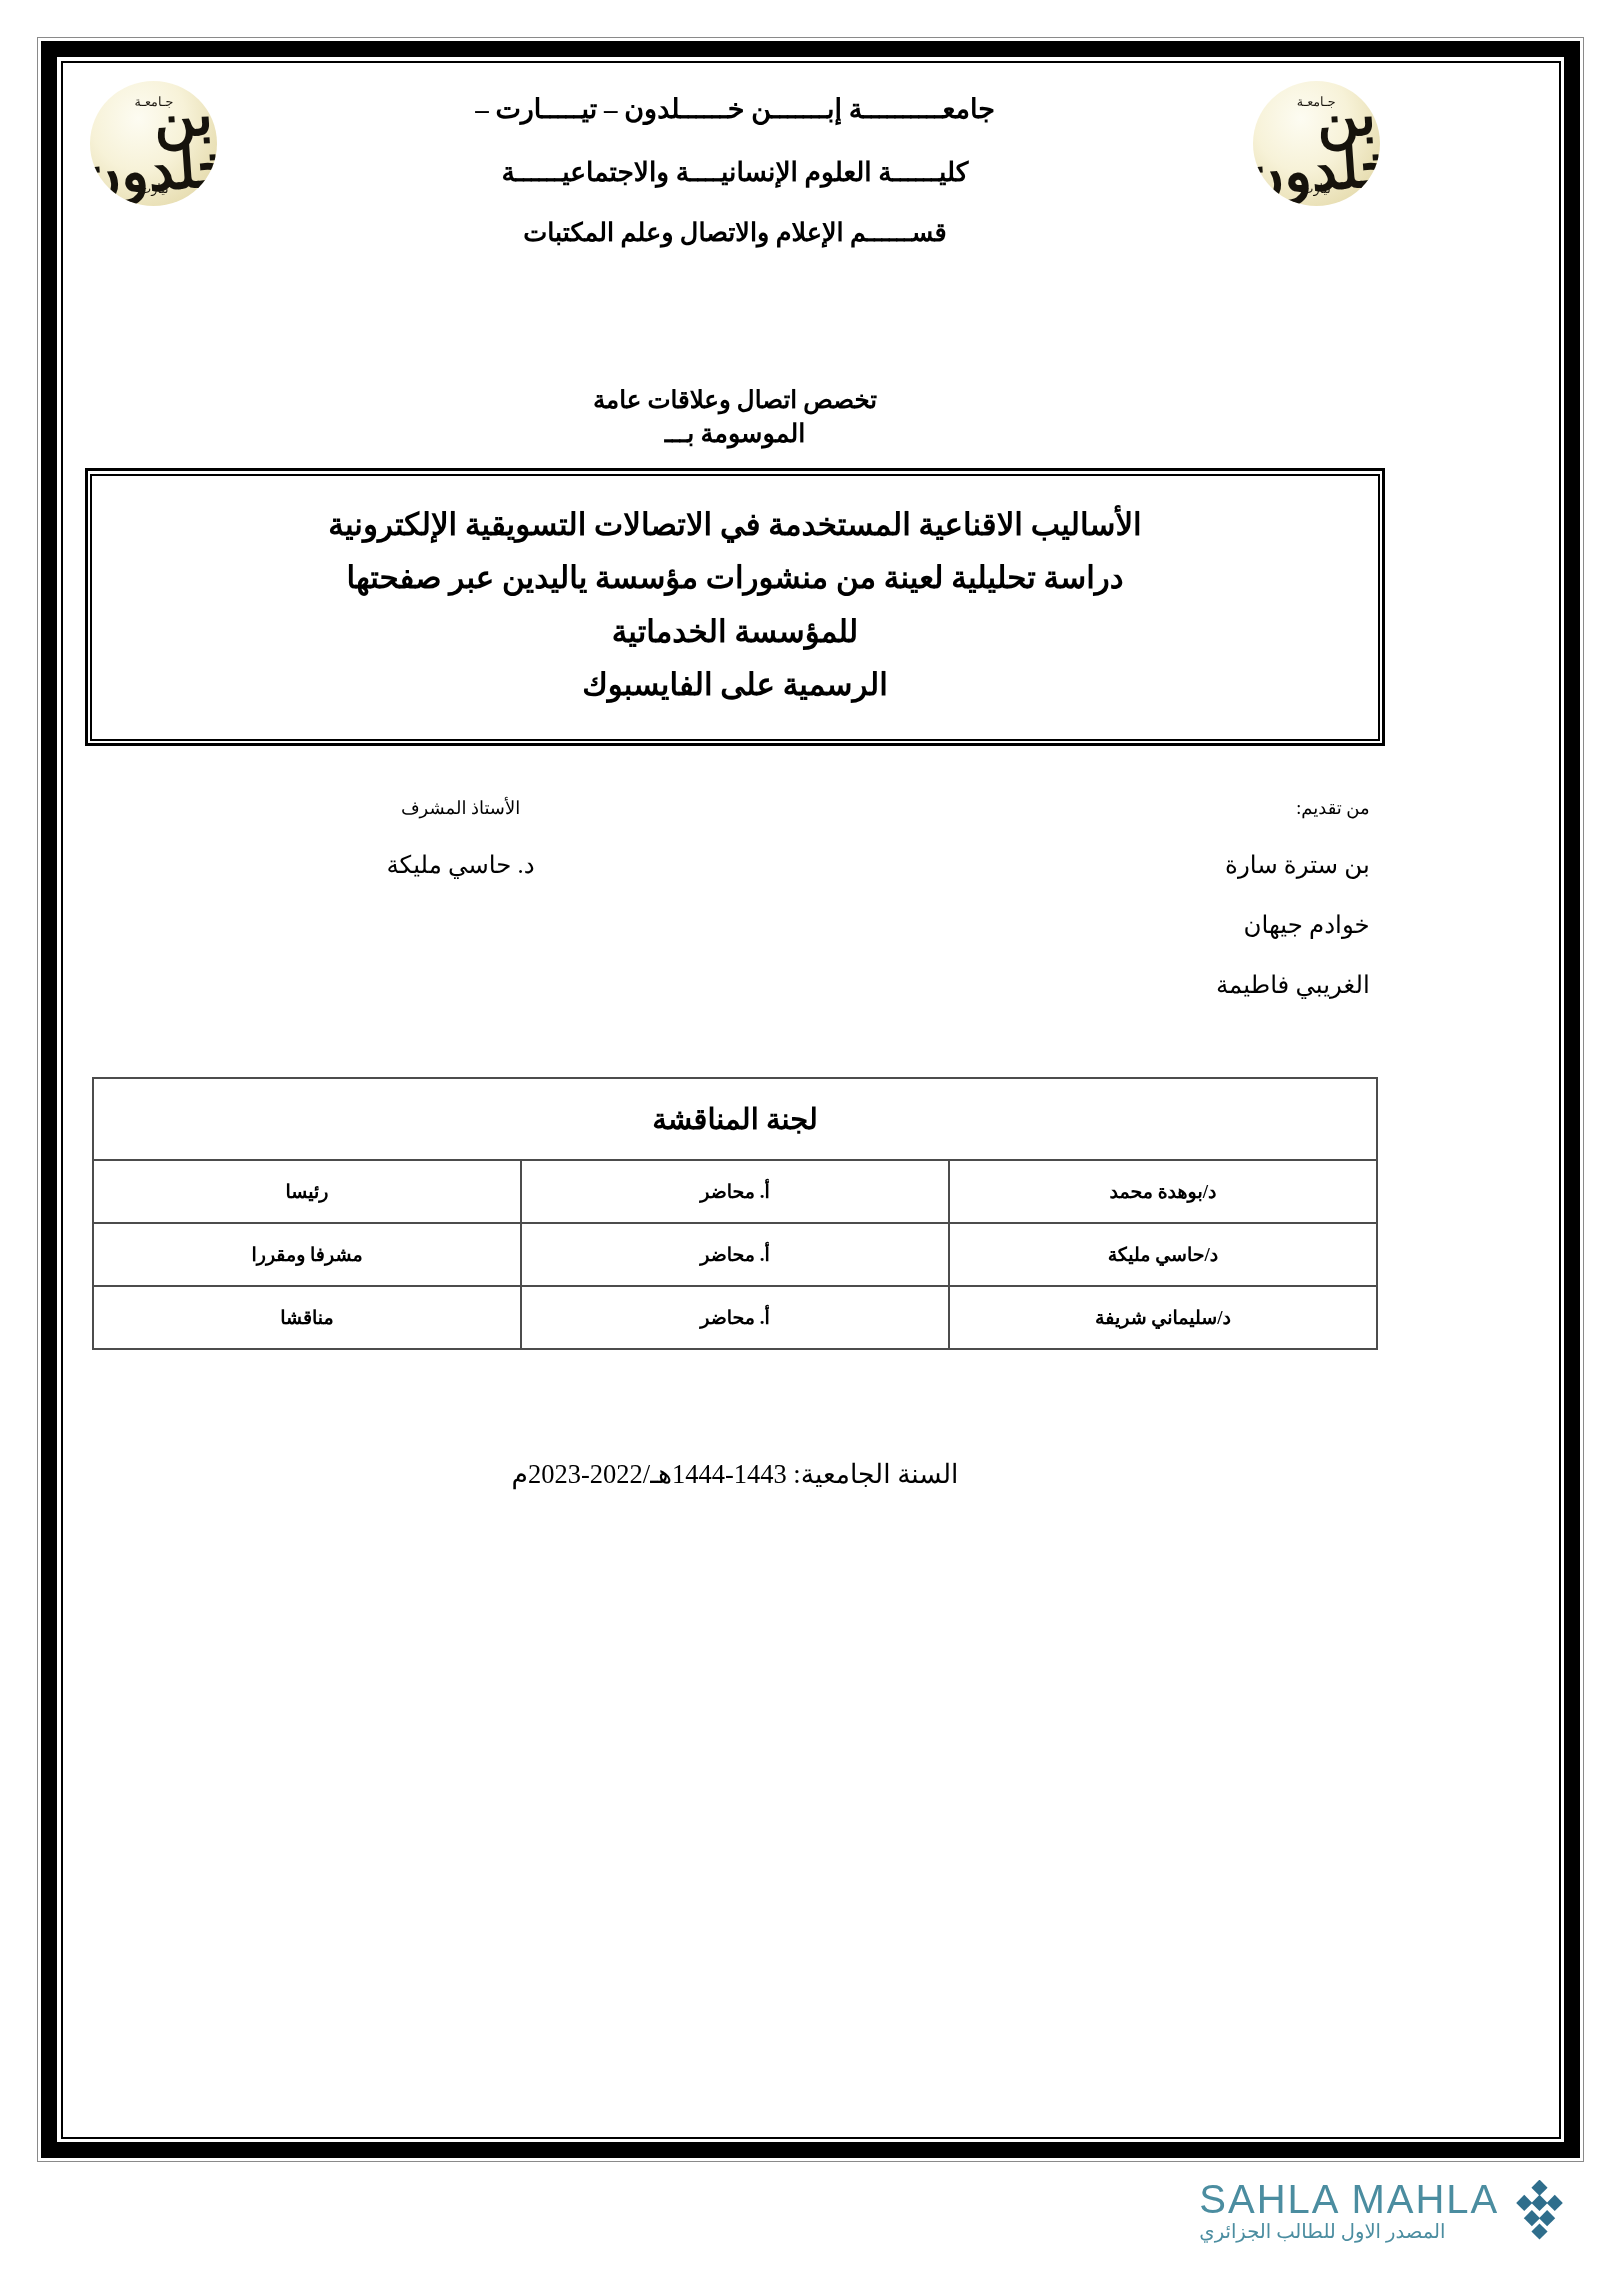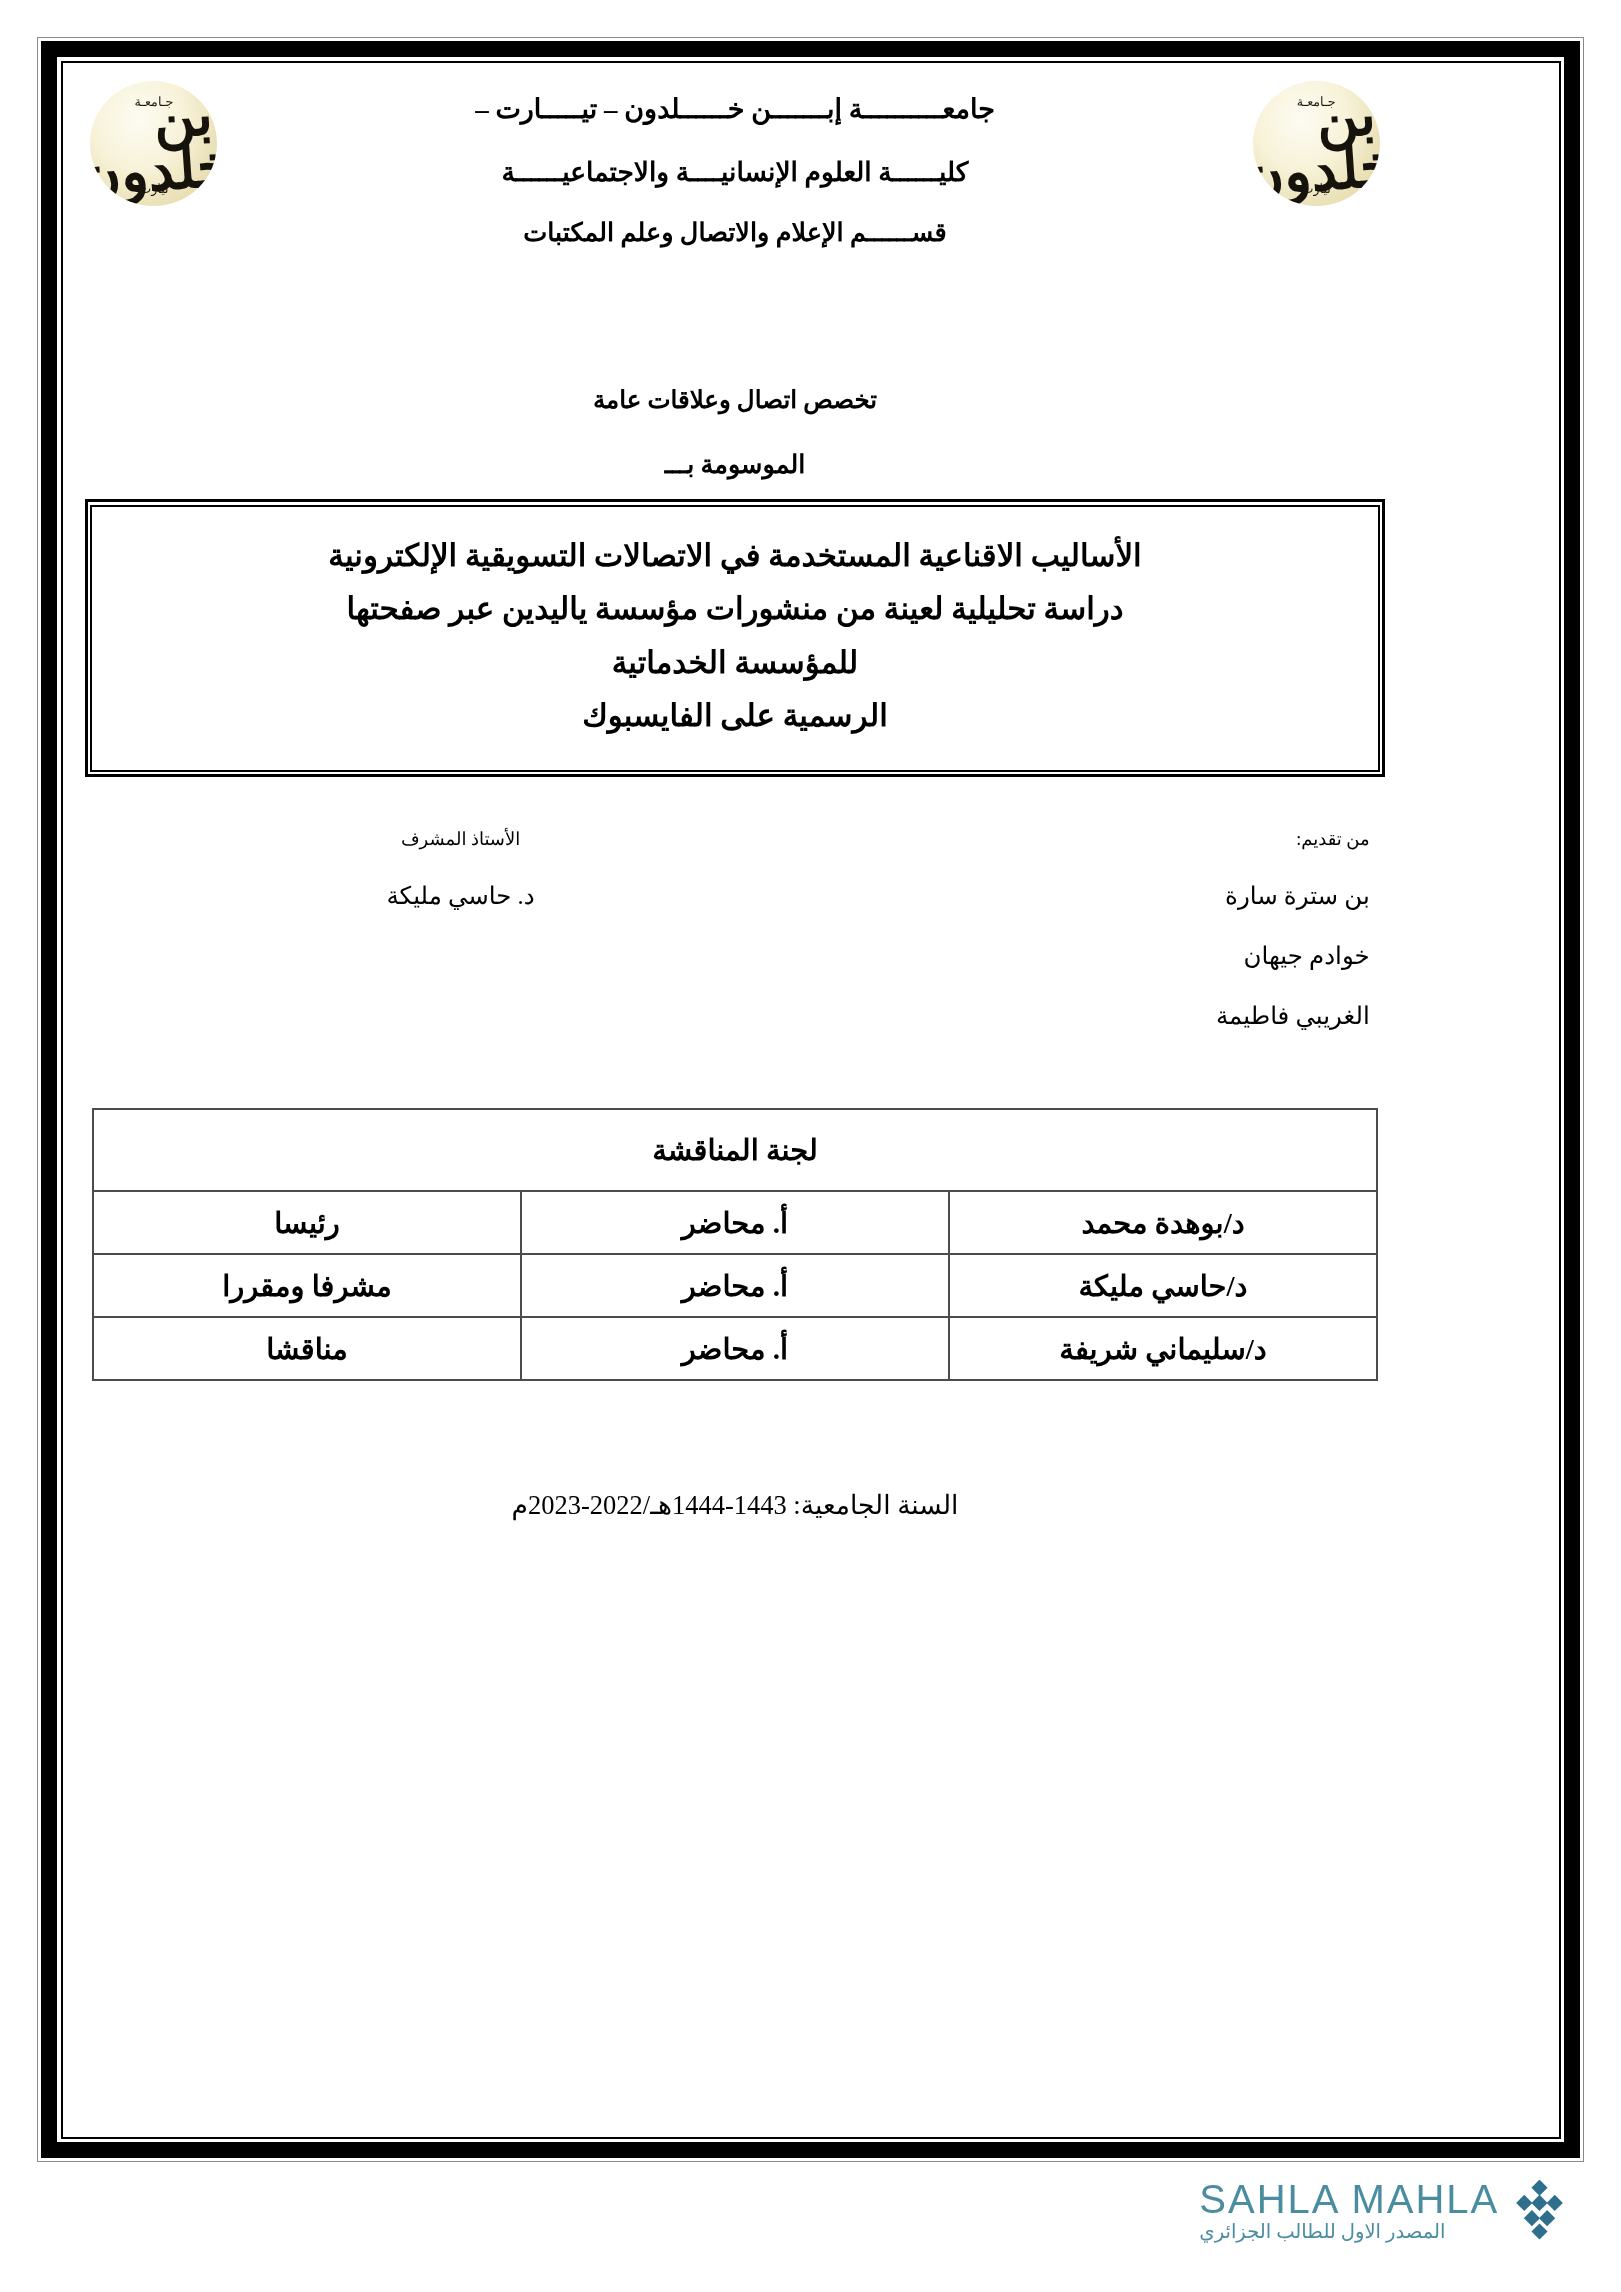--- a/index.html
+++ b/index.html
@@ -132,21 +132,21 @@
     font-weight: bold;
     font-size: 27.4px;
     line-height: 1.95;
     margin: 45px 23.5px 0 23.5px;
   }
   .marked-by {
     text-align: center;
     direction: rtl;
     font-weight: bold;
     font-size: 25.5px;
-    margin-top: 35px;
+    margin-top: 4px;
   }
 
   
   .title-box {
     margin: 19.6px 21.6px 0 21.6px;
     border: 3.9px solid #000;
     padding: 2.9px;
     background: #fff;
   }
   .title-box-inner {
@@ -193,21 +193,21 @@
   table.jury {
     width: 100%;
     border-collapse: collapse;
     direction: rtl;
     table-layout: fixed;
   }
   table.jury td, table.jury th {
     border: 2px solid #4c4c4c;
     height: 57px;
     vertical-align: middle;
-    font-size: 29px;
+    font-size: 19px;
     padding: 2px 13.7px;
   }
   table.jury th.jury-title {
     font-weight: bold;
     font-size: 29px;
     text-align: center;
     height: 76px;
   }
   td.c-name { width: 32%; text-align: center; font-weight: bold; }
   td.c-rank { width: 33%; text-align: center; font-weight: bold; }

